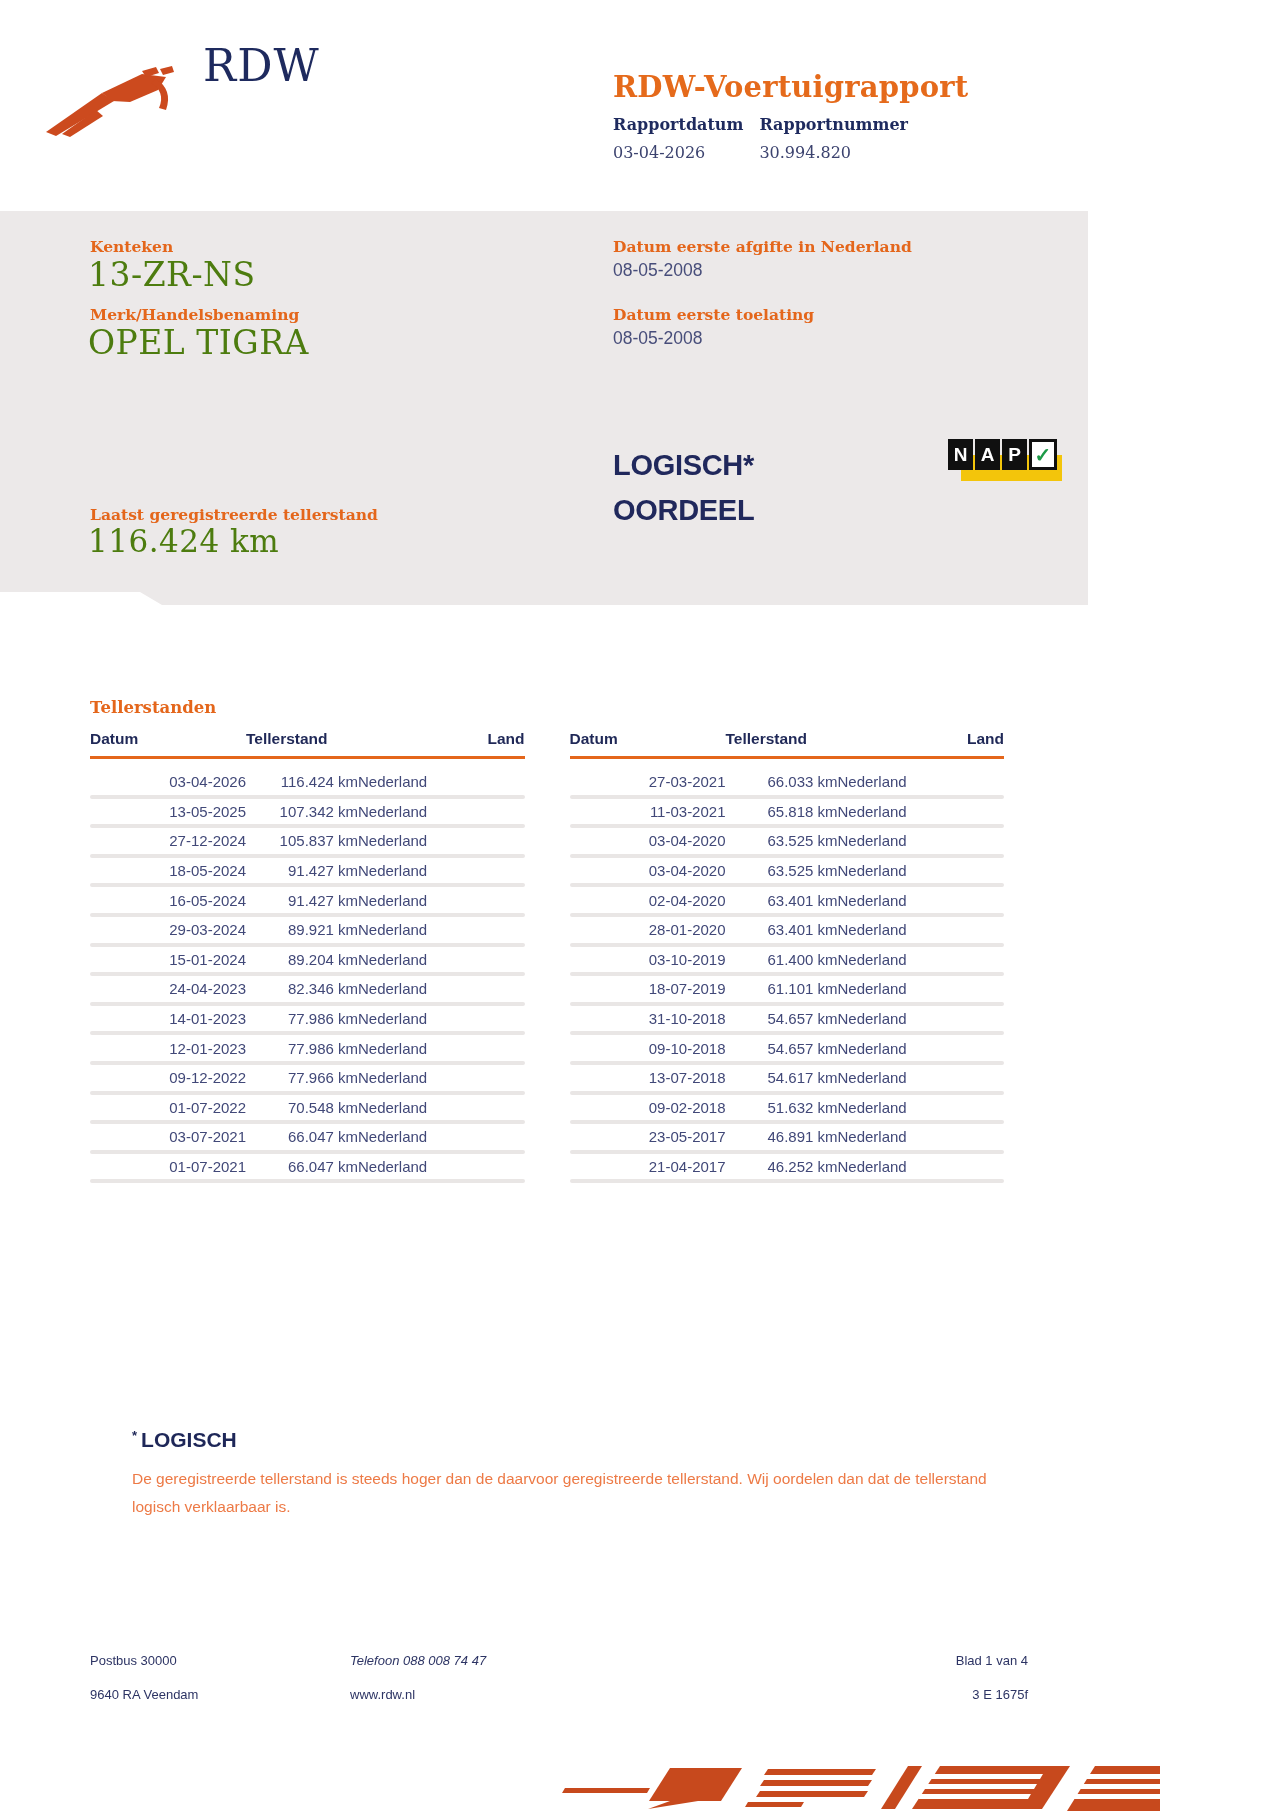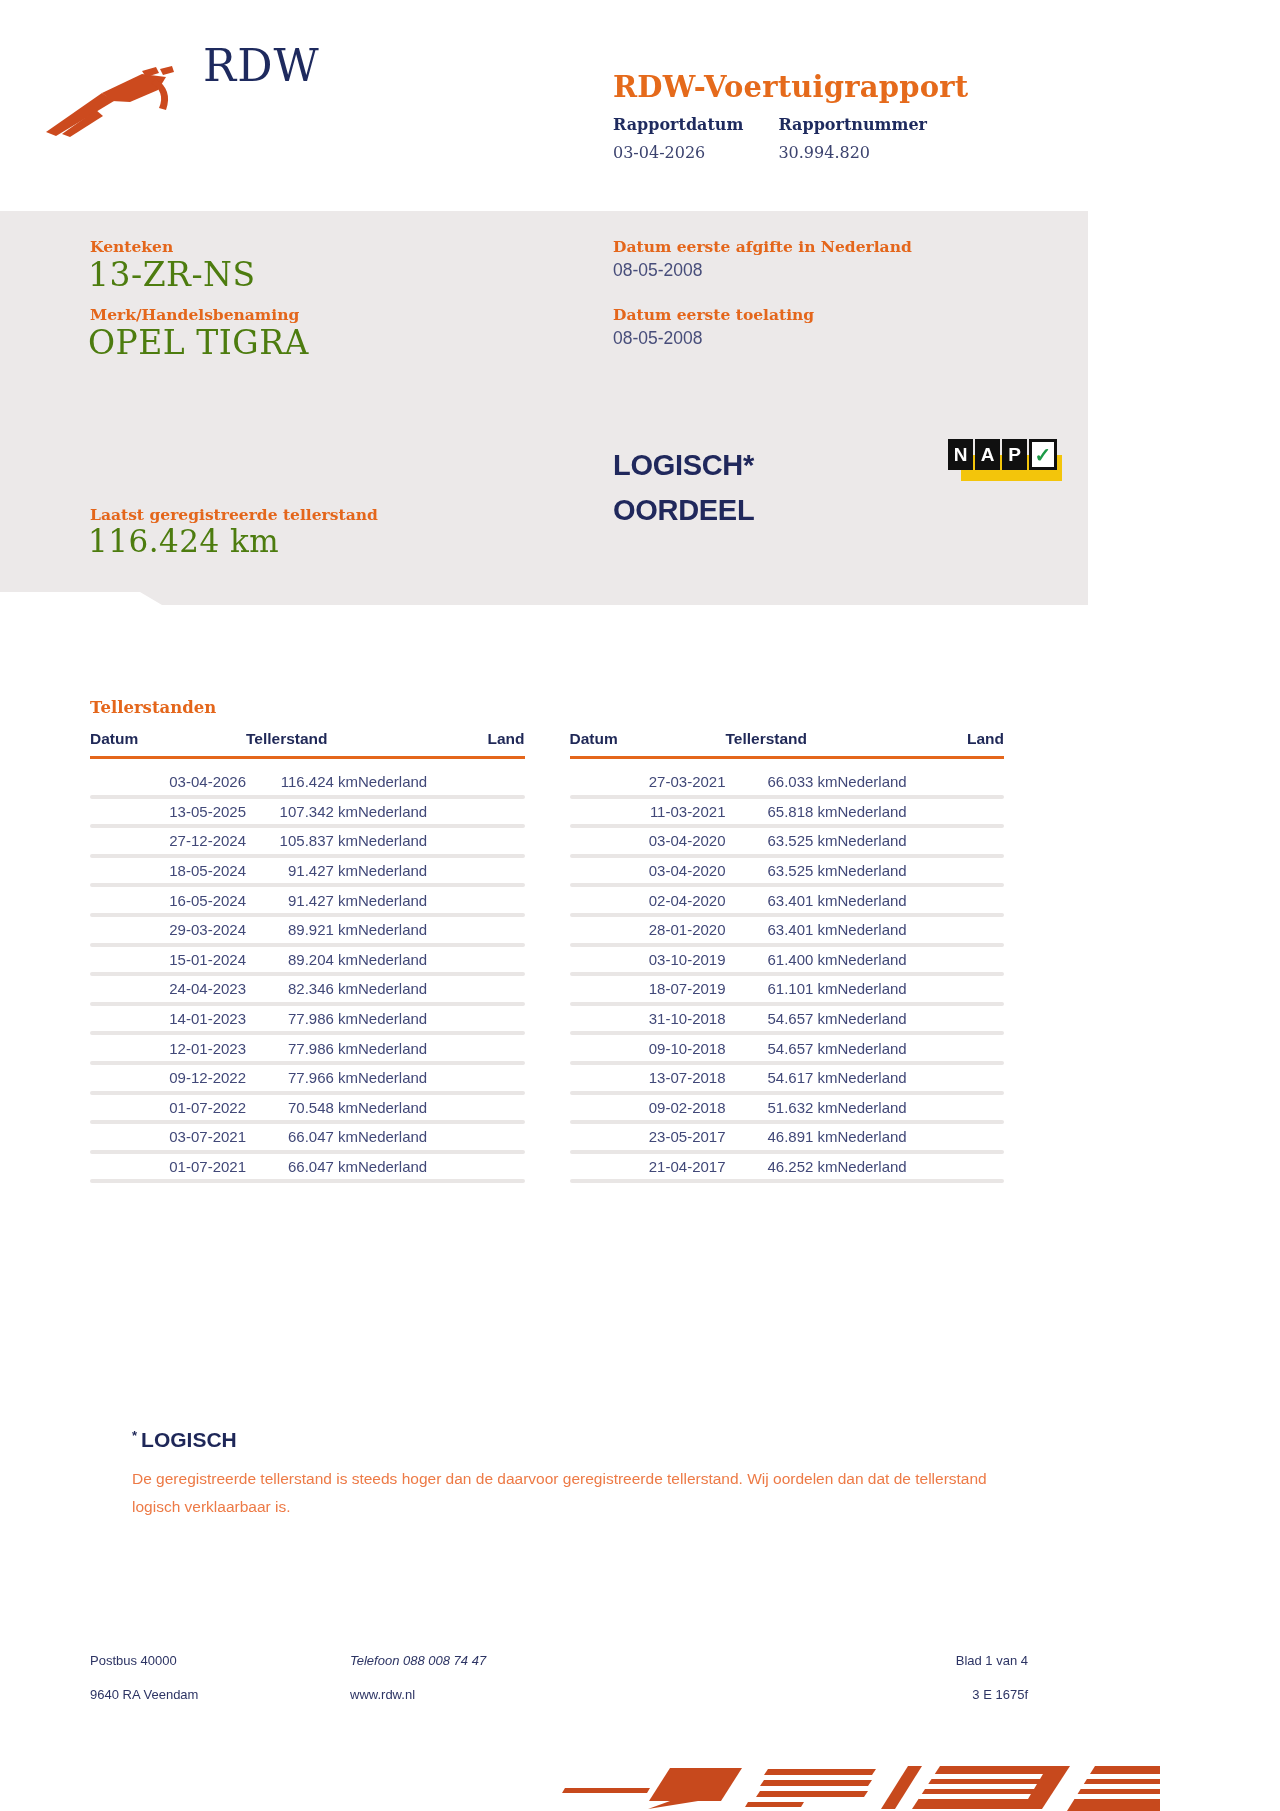--- a/index.html
+++ b/index.html
@@ -5,21 +5,21 @@
   html,body{margin:0;padding:0;background:#ffffff;}
   .page{position:relative;width:1160px;height:1811px;background:#ffffff;overflow:hidden;
         font-family:"Liberation Sans",sans-serif;}
 
   
   .logo-art{position:absolute;left:46px;top:66px;width:134px;height:72px;}
   .brand{position:absolute;left:203px;top:40px;font:400 44px "DejaVu Serif",serif;
          color:#1e2a5e;letter-spacing:1px;}
   .title{position:absolute;left:613px;top:54px;font:700 29px "DejaVu Serif",serif;
          color:#e56a1b;letter-spacing:.2px;margin-top:16px;}
-  .meta{position:absolute;left:613px;top:115px;display:flex;gap:35px;}
+  .meta{position:absolute;left:613px;top:115px;display:flex;gap:16px;}
   .meta .mcol1{min-width:114px;}
   .meta .lab{font:700 16px "DejaVu Serif",serif;color:#1e2a5e;}
   .meta .val{margin-top:9px;font:400 16px "DejaVu Serif",serif;color:#3c436f;}
 
   
   .panel{position:absolute;left:0;top:211px;width:1088px;height:394px;background:#ece9e9;
          clip-path:polygon(0 0,1088px 0,1088px 394px,162px 394px,140px 381px,0 381px);}
   .olabel{position:absolute;font:700 15.5px "DejaVu Serif",serif;color:#e4661b;}
   .bigval{position:absolute;font:400 33px "DejaVu Serif",serif;color:#4d7c0f;letter-spacing:.5px;text-align:right;}
   .sansval{position:absolute;font:400 17.5px "Liberation Sans",sans-serif;color:#474d7a;}
@@ -317,21 +317,21 @@
     </div>
   </div>
 
   <div class="expl">
     <div class="expl-h">
       <span class="ast">*</span><span>LOGISCH</span>
     </div>
     <div class="expl-p">De geregistreerde tellerstand is steeds hoger dan de daarvoor geregistreerde tellerstand. Wij oordelen dan dat de tellerstand logisch verklaarbaar is.</div>
   </div>
 
-  <div class="fitem f-addr1">Postbus 40000</div>
+  <div class="fitem f-addr1">Postbus 30000</div>
   <div class="fitem f-addr2">9640 RA Veendam</div>
   <div class="fitem f-phone">Telefoon 088 008 74 47</div>
   <div class="fitem f-web">www.rdw.nl</div>
   <div class="fitem f-page">Blad 1 van 4</div>
   <div class="fitem f-code">3 E 1675f</div>
 
   <svg class="bottom-art" viewBox="0 0 640 50" preserveAspectRatio="xMaxYMax slice">
     <g fill="#c7491d">
       <polygon points="45,27 130,27 127,32 42,32"></polygon>
       <polygon points="150,7 222,7 201,40 129,40"></polygon>

